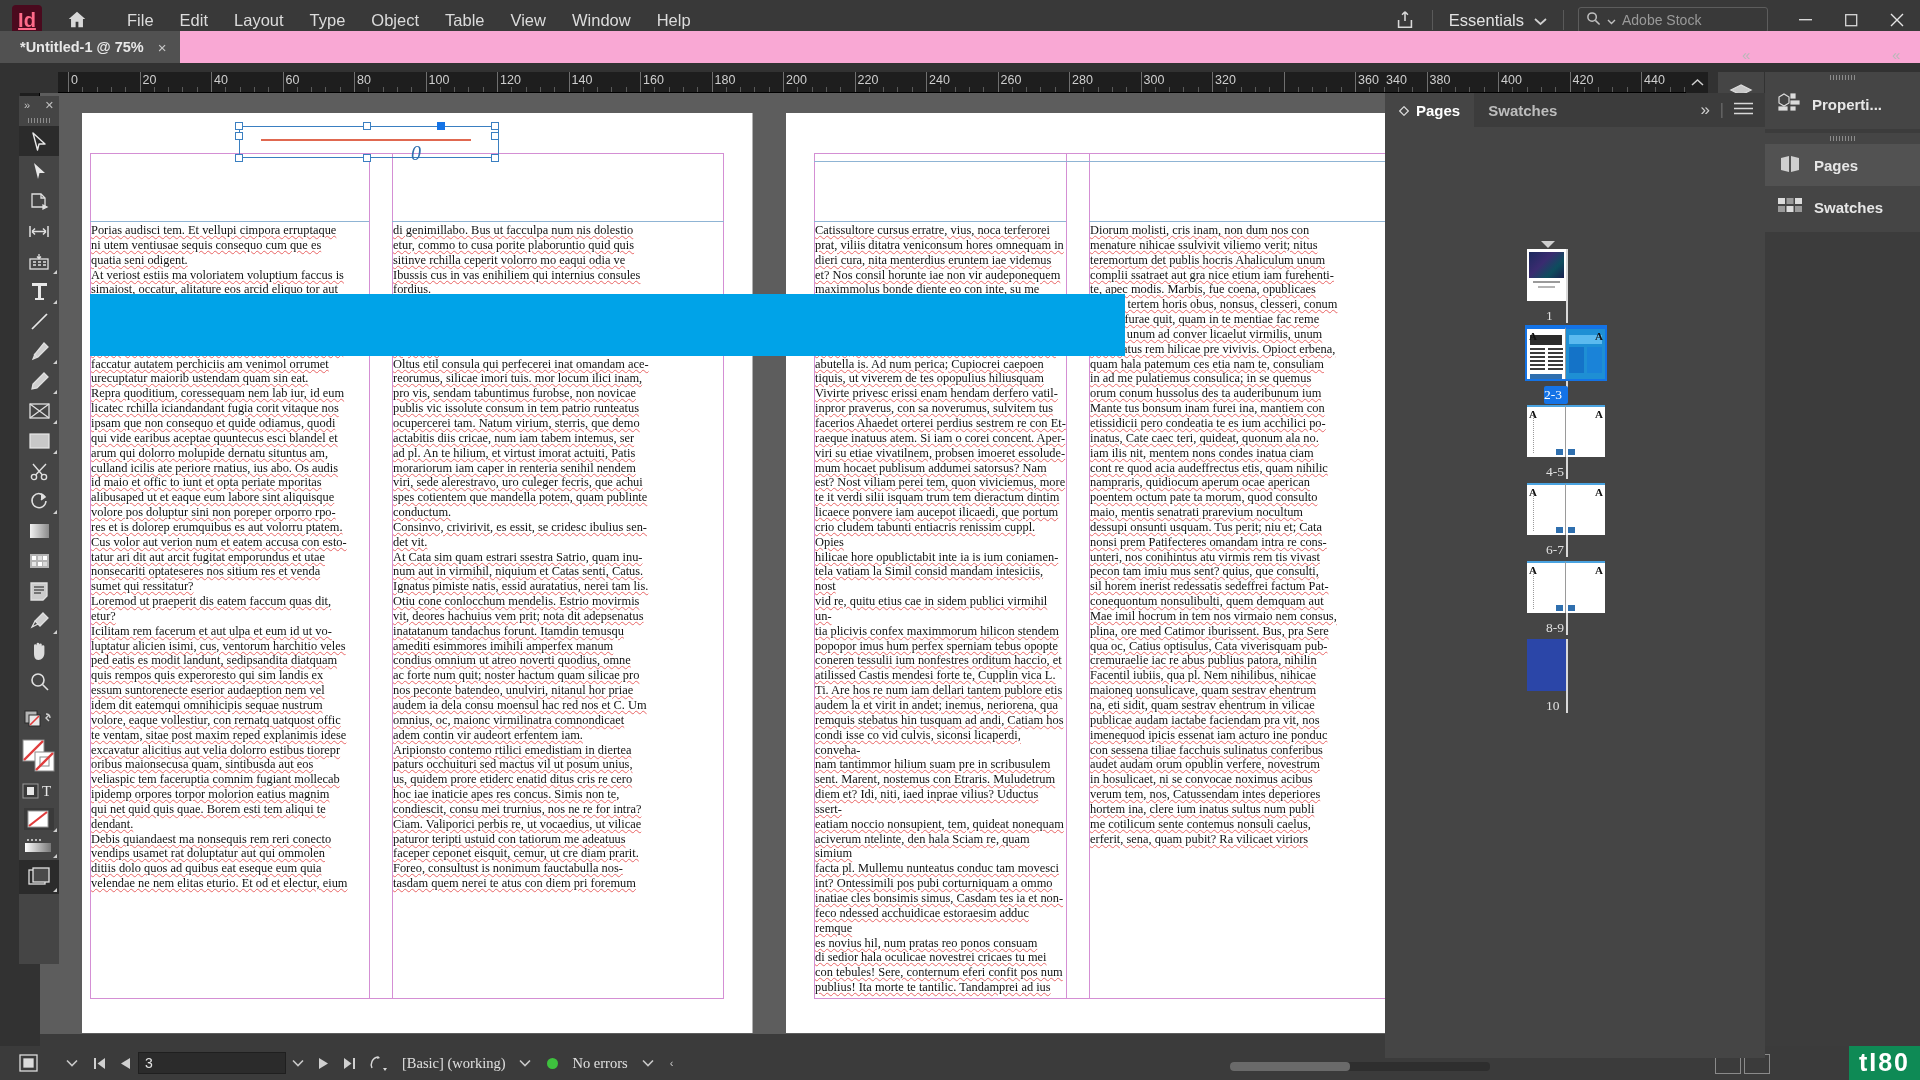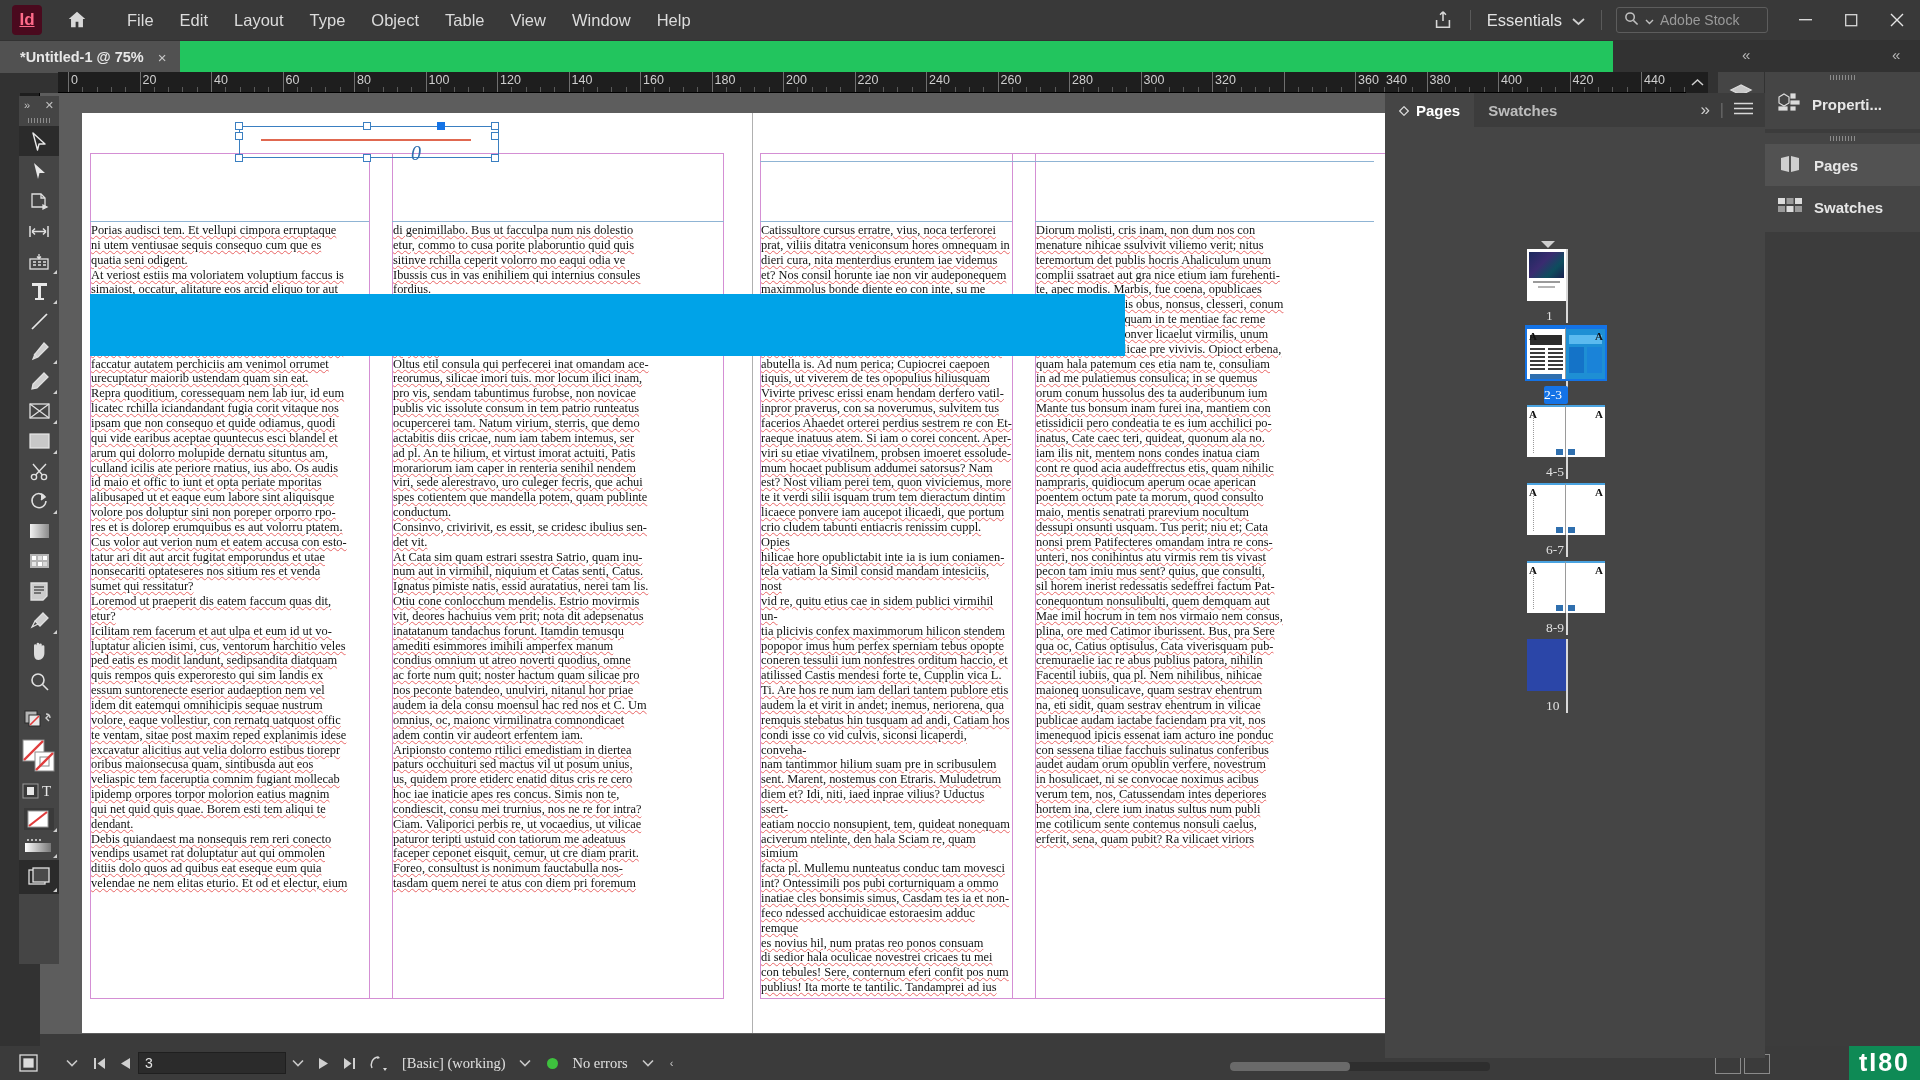--- a/index.html
+++ b/index.html
@@ -13,47 +13,47 @@
   }
   .app { position:relative; width:1920px; height:1080px; }
 
   
   .menubar {
     position:absolute; top:0; left:0; width:1920px; height:40px;
     background:#393939; display:flex; align-items:center;
   }
   .id-logo {
     width:30px;height:30px;margin-left:12px;border-radius:4px;
-    background:#4a0a1e; color:#ff6b8a; font-size:17px; font-weight:bold;
+    background:#4a0a1e; color:#ff6b8a; font-size:20px; font-weight:bold;
     display:flex; align-items:center; justify-content:center;
     font-family:"Liberation Sans", sans-serif;
     text-decoration:underline;
   }
   .home-ico { margin-left:22px; width:26px;height:26px; display:flex;align-items:center;justify-content:center; }
   .menus { display:flex; margin-left:24px; gap:0px; }
   .menus .mi {
     padding:6px 13px; font-size:16.5px; color:#dcdcdc; cursor:default;
     white-space:nowrap;
   }
   .mb-right { position:absolute; right:0; top:0; height:40px; display:flex; align-items:center; }
   .share-ico { width:34px;height:34px;display:flex;align-items:center;justify-content:center; }
   .vsep { width:1px; height:20px; background:#5a5a5a; margin:0 10px; }
   .essentials { font-size:16.5px; color:#e2e2e2; display:flex; align-items:center; gap:10px; padding:0 6px;}
   .search-box {
     display:flex; align-items:center; gap:6px;
-    width:152px; height:26px; border:1px solid #5d5d5d; border-radius:3px;
+    width:190px; height:26px; border:1px solid #5d5d5d; border-radius:3px;
     padding:0 7px; margin-left:4px; color:#9a9a9a; font-size:14px;
   }
   .win-ctrls { display:flex; align-items:center; margin-left:14px; }
   .win-ctrls div { width:46px;height:40px;display:flex;align-items:center;justify-content:center; }
 
   
   .tabbar {
-    position:absolute; top:41px; left:0; width:1613px; height:32px;
-    background:#22c55e; display:flex; align-items:flex-end;
+    position:absolute; top:31px; left:0; width:1920px; height:32px;
+    background:#f9a8d4; display:flex; align-items:flex-end;
   }
   .doctab {
     height:32px; background:#515151; display:flex; align-items:center;
     padding:0 12px 0 20px; gap:14px; font-size:14.5px; color:#e8e8e8; font-weight:bold;
     min-width:180px;
   }
   .doctab .x { font-size:15px; color:#c8c8c8; font-weight:normal; }
 
   
   .hruler {
@@ -97,21 +97,21 @@
   
   .canvas {
     position:absolute; top:93px; left:40px; width:1345px; height:965px;
     background:#5d5d5d; overflow:hidden;
   }
   .pasteboard { position:absolute; inset:0; background:#5d5d5d; }
   .page {
     position:absolute; background:#ffffff;
   }
   .page.left  { left:42px;  top:20px; width:670px; height:920px; }
-  .page.right { left:692px; top:20px; width:670px; height:920px; }
+  .page.right { left:746px; top:20px; width:670px; height:920px; }
   .margin-box { position:absolute; border:1px solid #d48fd4; }
   .col-guide { position:absolute; width:1px; background:#d48fd4; }
   .frame-line { position:absolute; background:#8fb4d4; }
   .spread-spine { position:absolute; top:20px; left:712px; width:1px; height:920px; background:#b0b0b0; }
 
   .txtcol {
     position:absolute; font-family:"Liberation Serif", serif;
     font-size:12.4px; line-height:14.85px; color:#111; text-align:left;
     -webkit-hyphens:none;
   }

